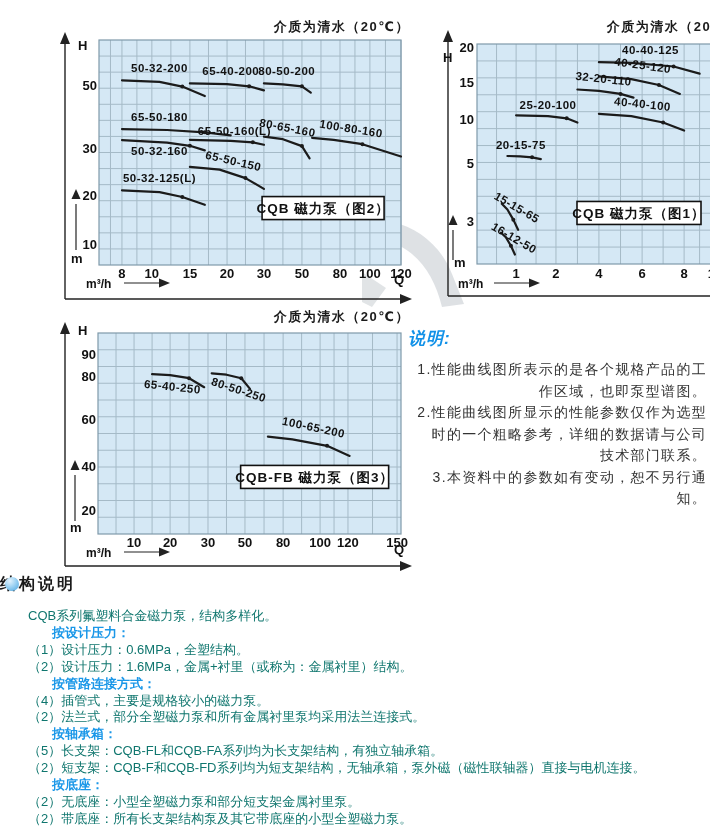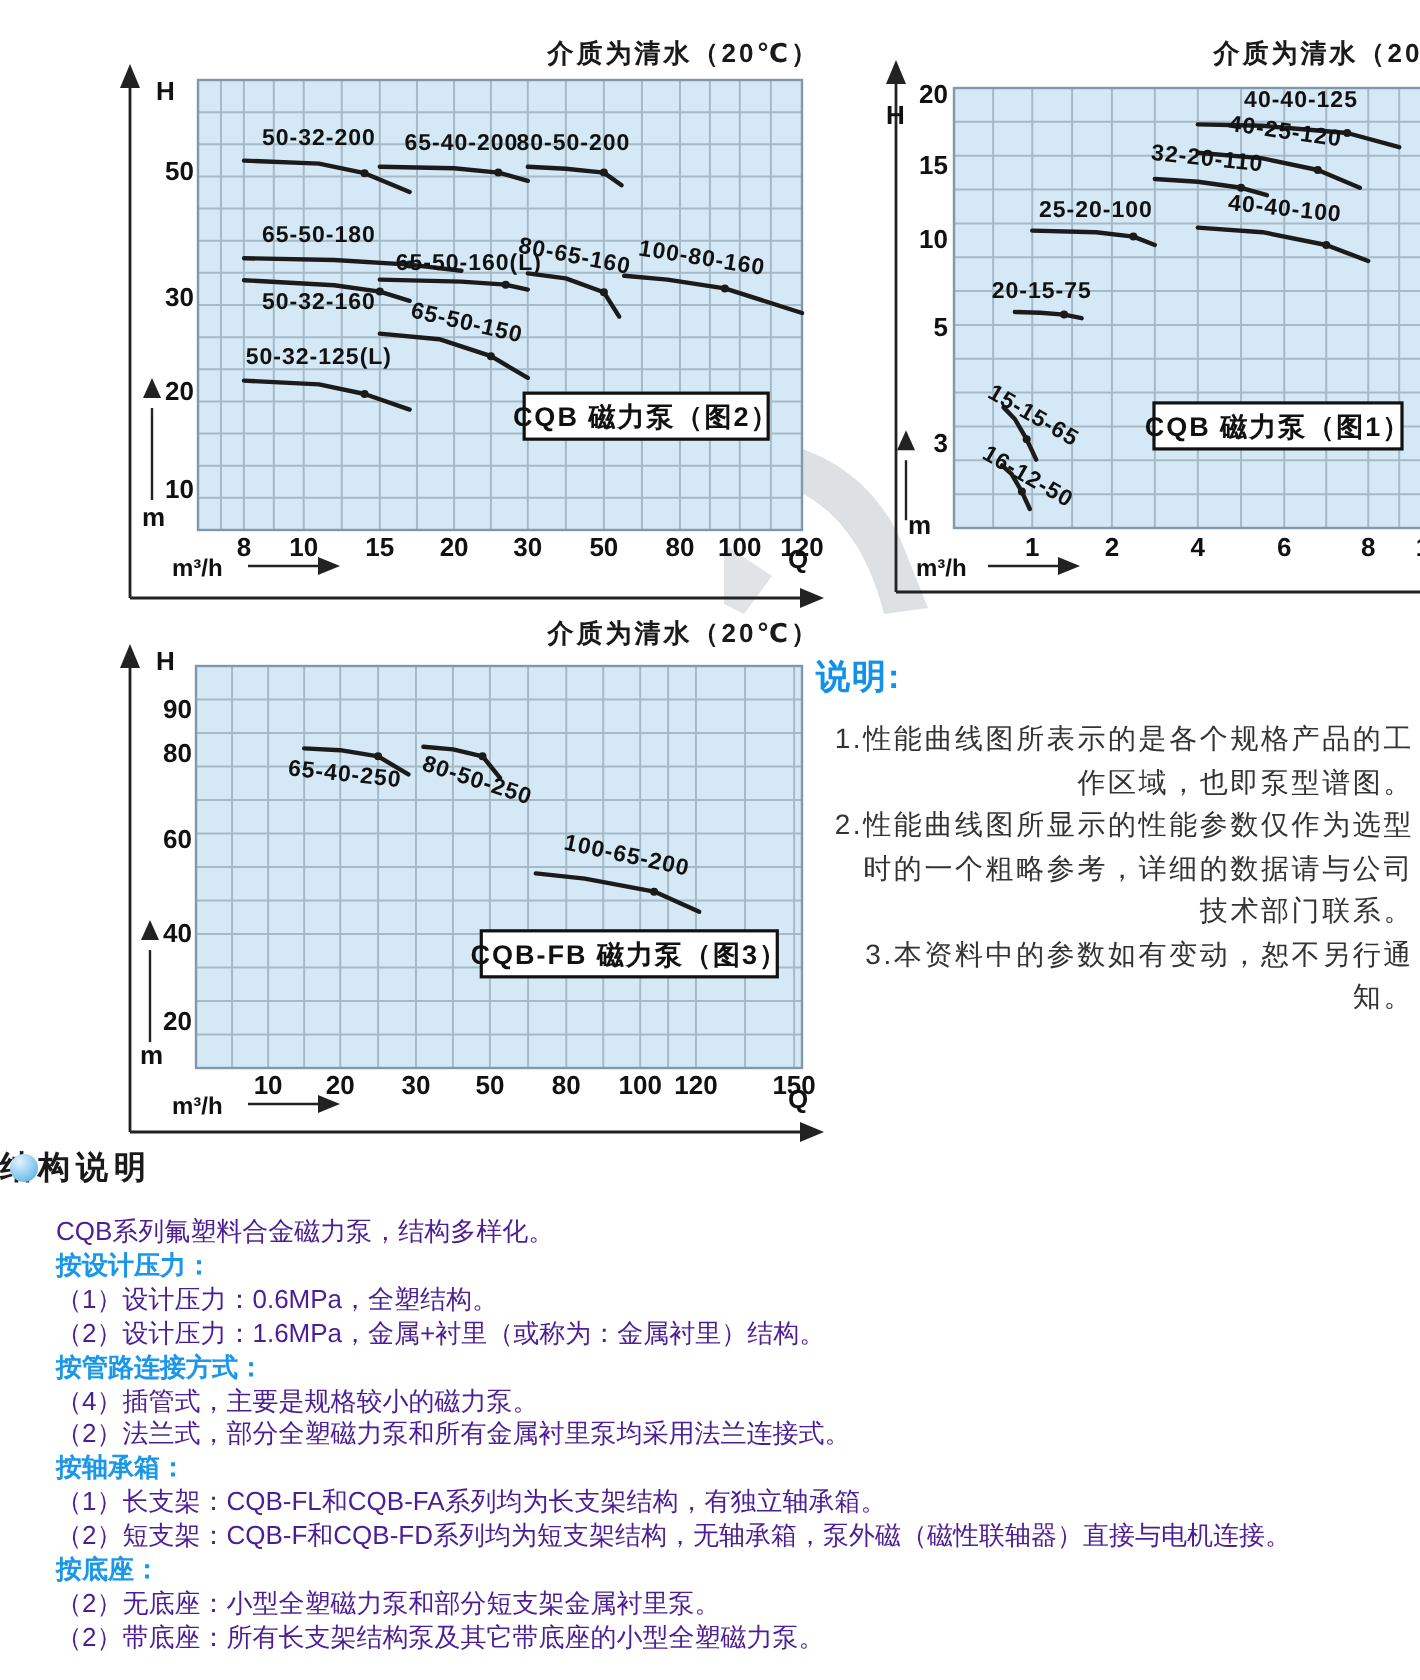--- a/index.html
+++ b/index.html
@@ -5,31 +5,31 @@
   html,body{margin:0;padding:0;}
   body{width:710px;height:840px;position:relative;background:#ffffff;
        font-family:"Liberation Sans","DejaVu Sans",sans-serif;overflow:hidden;}
   .chart{position:absolute;}
   #chart-fig2{left:0;top:0;}
   #chart-fig1{left:390px;top:0;}
   #chart-fig3{left:0;top:292px;}
   #watermark{position:absolute;left:362px;top:212px;z-index:0;}
   .chart svg{display:block;position:relative;z-index:1;}
   #notes{position:absolute;left:408px;top:327px;width:299px;z-index:2;}
-  #notes h3{margin:0 0 9px 0;font-size:17px;font-weight:bold;letter-spacing:1px;color:#1191e8;}
+  #notes h3{margin:0 0 9px 0;font-size:17px;font-weight:bold;letter-spacing:1px;color:#1191e8;font-style:italic;}
   #notes .note{font-size:14px;color:#333;line-height:21.5px;letter-spacing:1.3px;
                padding-left:15px;text-indent:-15px;text-align:right;}
   #structure{position:absolute;left:0;top:574px;width:704px;z-index:2;}
   .sec-head{position:relative;font-size:16px;font-weight:bold;
             color:#1a1a1a;letter-spacing:3px;}
   .bullet{position:absolute;left:5px;top:3px;width:14px;height:14px;border-radius:50%;
           background:radial-gradient(circle at 35% 28%,#e3f2fc,#9cd2f3 45%,#4aa4de);}
   .body{margin-top:13px;padding-left:28px;padding-right:6px;}
-  .body p{margin:0;font-size:13px;line-height:16.9px;color:#4c1d95;}
-  .body p.bluehead{color:#1a97e8;font-weight:bold;}
+  .body p{margin:0;font-size:13px;line-height:16.9px;color:#0f766e;}
+  .body p.bluehead{color:#1a97e8;font-weight:bold;margin-left:24px;}
 </style>
 </head>
 <body>
 
 <svg id="watermark" width="128" height="98" viewBox="0 0 128 98">
   <path d="M30,10 C58,16 80,36 90,62 L102,92 L80,95 C72,62 54,36 22,28 Z" fill="#c3c9cd" opacity="0.55"></path>
   <path d="M0,60 L24,76 L10,95 L0,90 Z" fill="#c3c9cd" opacity="0.5"></path>
 </svg>
 
 <figure class="chart" id="chart-fig2">
@@ -294,19 +294,19 @@
   </div>
   <div class="body">
     <p>CQB系列氟塑料合金磁力泵，结构多样化。</p>
     <p class="bluehead">按设计压力：</p>
     <p>（1）设计压力：0.6MPa，全塑结构。</p>
     <p>（2）设计压力：1.6MPa，金属+衬里（或称为：金属衬里）结构。</p>
     <p class="bluehead">按管路连接方式：</p>
     <p>（4）插管式，主要是规格较小的磁力泵。</p>
     <p>（2）法兰式，部分全塑磁力泵和所有金属衬里泵均采用法兰连接式。</p>
     <p class="bluehead">按轴承箱：</p>
-    <p>（1）长支架：CQB-FL和CQB-FA系列均为长支架结构，有独立轴承箱。</p>
+    <p>（5）长支架：CQB-FL和CQB-FA系列均为长支架结构，有独立轴承箱。</p>
     <p>（2）短支架：CQB-F和CQB-FD系列均为短支架结构，无轴承箱，泵外磁（磁性联轴器）直接与电机连接。</p>
     <p class="bluehead">按底座：</p>
     <p>（2）无底座：小型全塑磁力泵和部分短支架金属衬里泵。</p>
     <p>（2）带底座：所有长支架结构泵及其它带底座的小型全塑磁力泵。</p>
   </div>
 </section>
 
 </body></html>

